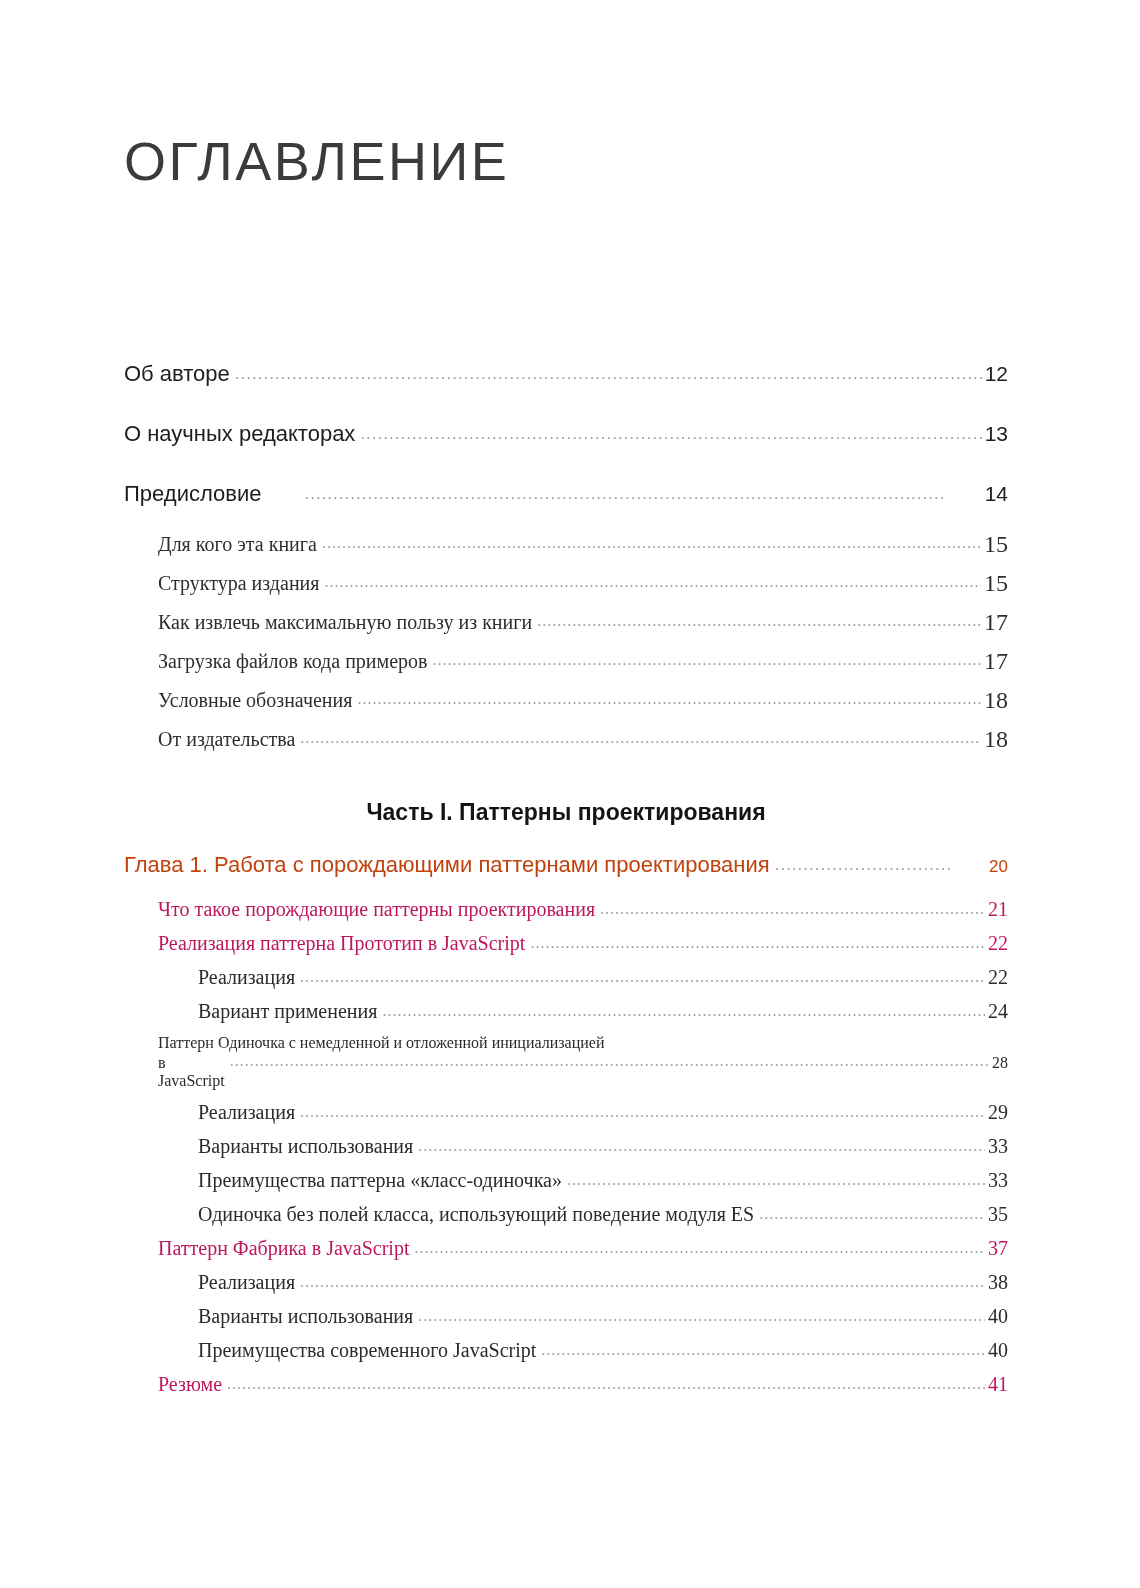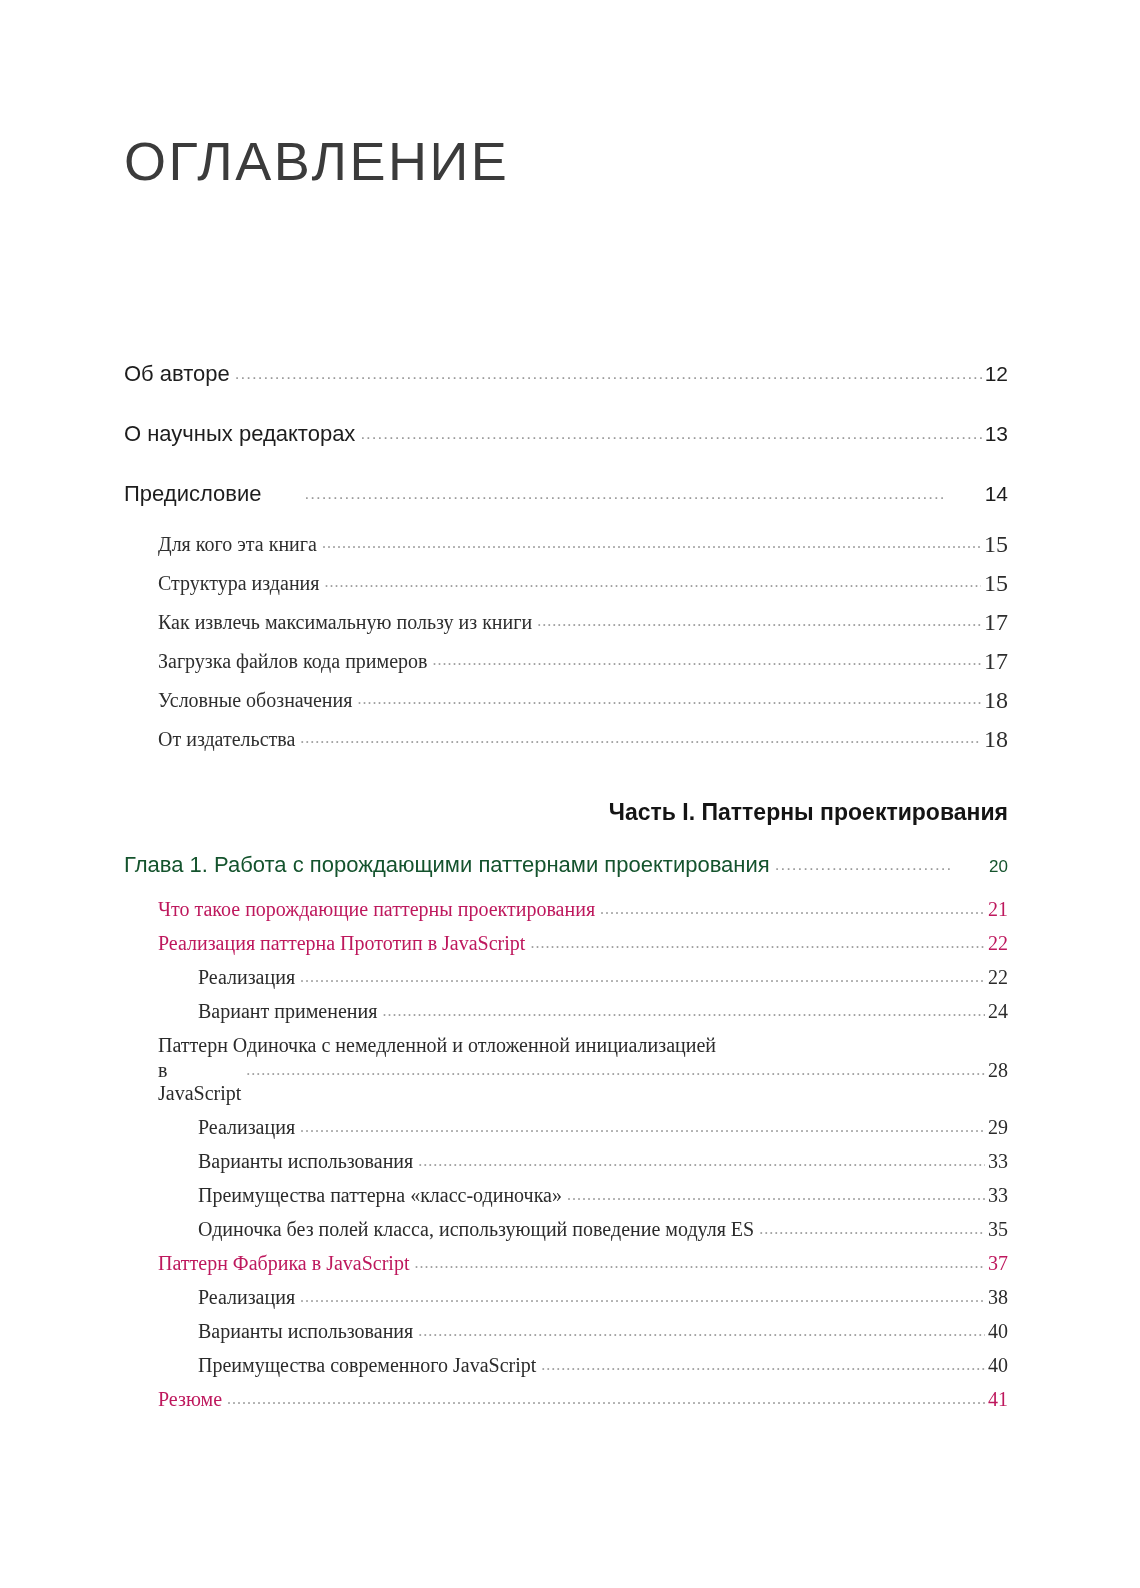--- a/index.html
+++ b/index.html
@@ -93,31 +93,31 @@
   }
   .lvl-sub .leader { font-size: 16px; color: #a0a0a0; }
   .lvl-sub .page-num { font-size: 24px; }
 
   
   .part-heading {
     font-family: "Liberation Sans", sans-serif;
     font-size: 23px;
     font-weight: bold;
     color: #141414;
-    text-align: right;
+    text-align: center;
     margin-top: 46px;
     margin-bottom: 26px;
   }
 
   
   .lvl-chapter {
     font-family: "Liberation Sans", sans-serif;
     font-size: 22px;
     font-weight: 400;
-    color: #14532d;
+    color: #c2410c;
     margin-bottom: 20px;
   }
   .lvl-chapter .leader { font-size: 17px; color: #9a9a9a; }
   .lvl-chapter .page-num { font-size: 17px; margin-left: 36px; }
 
   
   .lvl-s1 {
     font-family: "Liberation Serif", serif;
     font-size: 20px;
     color: #be185d;
@@ -136,21 +136,21 @@
     margin-bottom: 11px;
     margin-left: 74px;
     width: 810px;
   }
   .lvl-s2 .leader { font-size: 16px; color: #a0a0a0; }
   .lvl-s2 .page-num { font-size: 20px; }
 
   
   .wrapped {
     font-family: "Liberation Serif", serif;
-    font-size: 20px;
+    font-size: 16px;
     color: #2b2b2b;
     margin-left: 34px;
     width: 850px;
     margin-bottom: 11px;
   }
   .wrapped .first-line {
     display: block;
     margin-bottom: 2px;
   }
   .wrapped .second {

